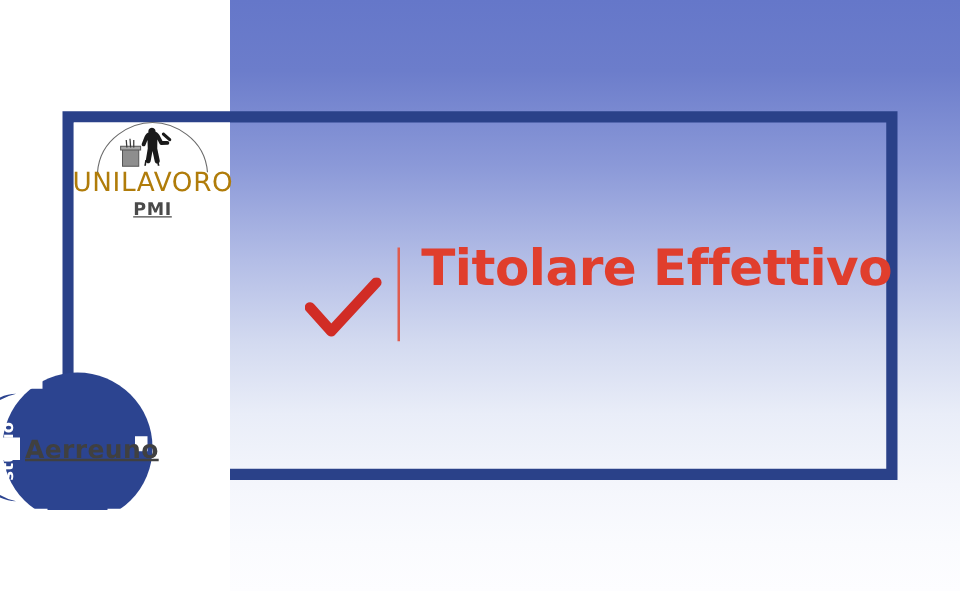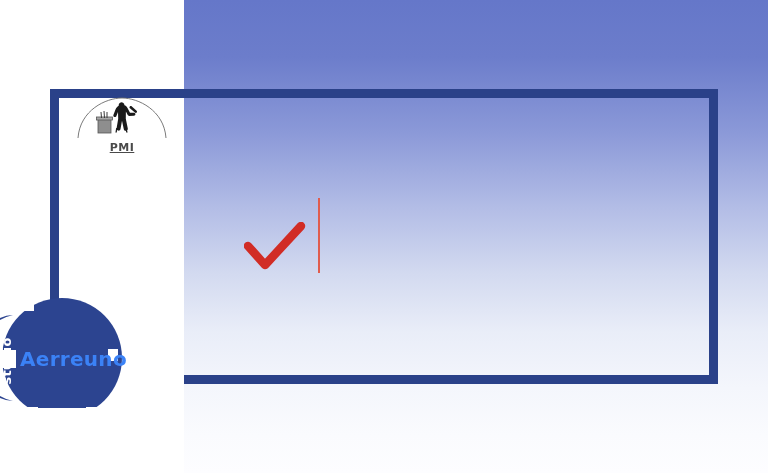--- a/index.html
+++ b/index.html
@@ -86,21 +86,21 @@
     font-family: "DejaVu Sans", "Liberation Sans", sans-serif;
     font-size: 21px;
     letter-spacing: 0.5px;
     color: #b07c0a;
     font-weight: 400;
     line-height: 1;
     margin-top: -2px;
   }
   .uni-sub {
     font-family: "DejaVu Sans", "Liberation Sans", sans-serif;
-    font-size: 11px;
+    font-size: 14px;
     letter-spacing: 0.5px;
     color: #4a4a4a;
     font-weight: 700;
     line-height: 1;
     margin-top: 4px;
     text-decoration: underline;
   }
 
   
   .te-mark {
@@ -185,23 +185,24 @@
     text-align: center;
     line-height: 16px;
   }
   .aer-name {
     position: absolute;
     left: 38px;
     top: 51px;
     font-family: "DejaVu Sans", "Liberation Sans", sans-serif;
     font-size: 20px;
     font-weight: 700;
-    color: #3b82f6;
+    color: #404040;
     letter-spacing: 0.3px;
     line-height: 22px;
+    text-decoration: underline;
   }
 </style>
 </head>
 <body>
 
 <div id="stage">
 
   <div class="bg-gradient"></div>
 
   <div class="white-panel"></div>
@@ -223,34 +224,36 @@
         </g>
         <g>
           <rect x="40" y="23" width="13" height="14" fill="#8e8e8e" stroke="#555" stroke-width="0.8"></rect>
           <rect x="38.5" y="21" width="16" height="3" fill="#a8a8a8" stroke="#555" stroke-width="0.8"></rect>
           <line x1="43" y1="16" x2="43.5" y2="22" stroke="#3a3a3a" stroke-width="1"></line>
           <line x1="46" y1="15" x2="46.5" y2="22" stroke="#3a3a3a" stroke-width="1"></line>
           <line x1="49" y1="16" x2="49" y2="22" stroke="#3a3a3a" stroke-width="1"></line>
         </g>
       </svg>
     </div>
+    <div class="uni-name">UNILAVORO</div>
     <div class="uni-sub">PMI</div>
   </div>
 
   <div class="te-mark">
     <div class="te-check">
       <svg width="62" height="48" viewBox="0 0 62 48" xmlns="http://www.w3.org/2000/svg">
         <path d="M4 24 L21 43 L57 4" fill="none" stroke="#d12c25" stroke-width="8.5" stroke-linecap="round" stroke-linejoin="round"></path>
       </svg>
     </div>
   </div>
 
   <div class="divider"></div>
 
   <div class="headline-wrap">
+    <div class="headline">Titolare Effettivo</div>
   </div>
 
   <div class="aerreuno">
     <svg width="160" height="125" viewBox="0 0 160 125" xmlns="http://www.w3.org/2000/svg">
       <circle cx="80" cy="61" r="60" fill="#2c4490"></circle>
       <rect x="0" y="53" width="34" height="18" fill="#ffffff"></rect>
       <path d="M34 6 A60 60 0 0 0 34 116 A48 55 0 0 1 34 6 Z" fill="#ffffff"></path>
       <path d="M31 18 A44 44 0 0 0 31 104 A36 43 0 0 1 31 18 Z" fill="#2c4490"></path>
       <rect x="38" y="0" width="14" height="14" fill="#ffffff"></rect>
       <rect x="126" y="0" width="34" height="16" fill="#ffffff"></rect>

